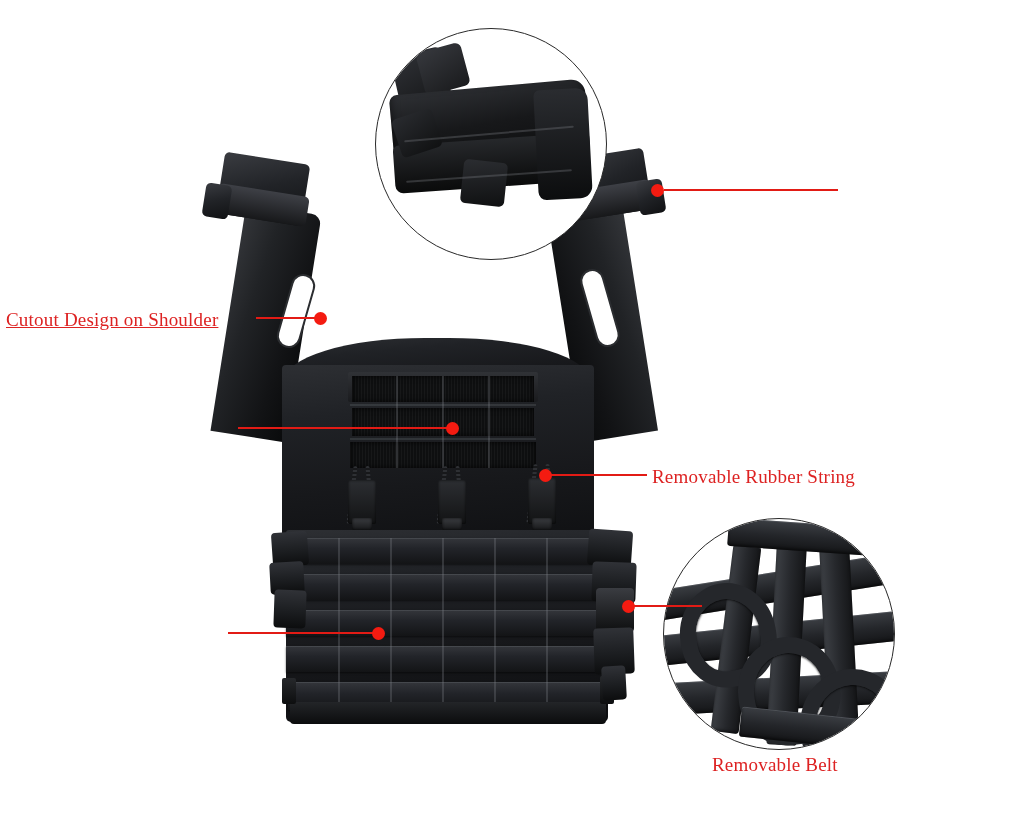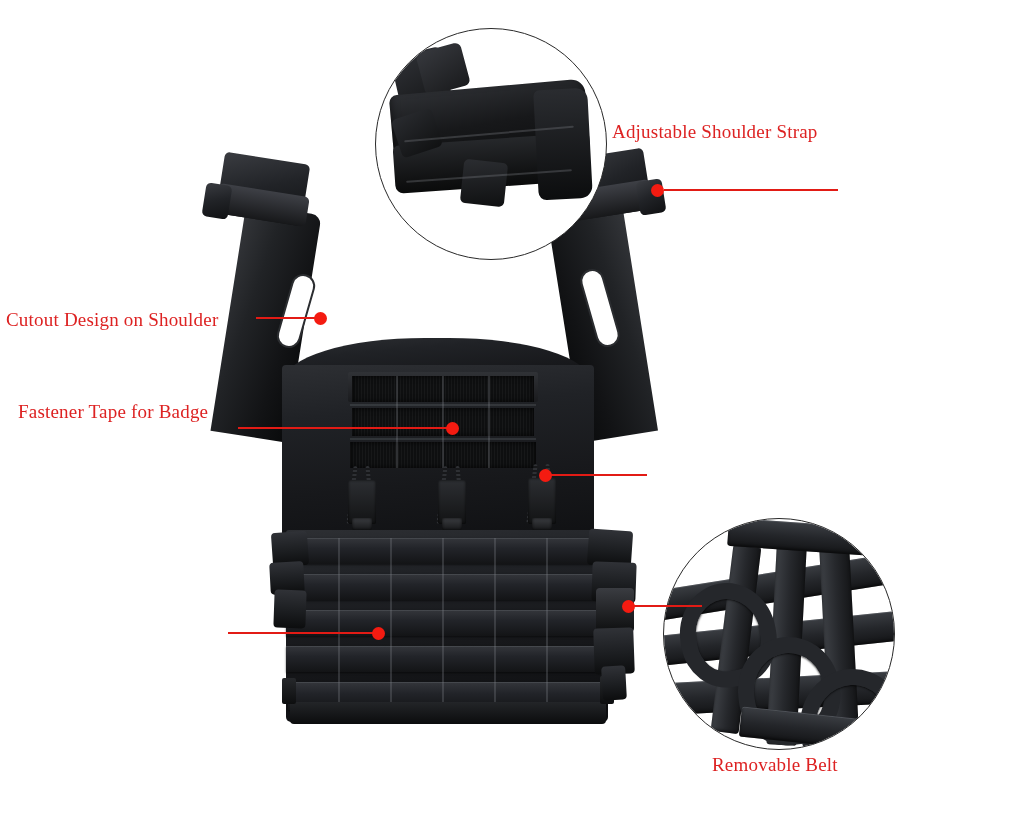--- a/index.html
+++ b/index.html
@@ -300,25 +300,24 @@
 
   <div class="leader" style="left:547px;top:474px;width:100px;"></div>
   <div class="dot" style="left:539px;top:469px;"></div>
 
   <div class="leader" style="left:228px;top:632px;width:154px;"></div>
   <div class="dot" style="left:372px;top:627px;"></div>
 
   <div class="leader" style="left:634px;top:605px;width:68px;"></div>
   <div class="dot" style="left:622px;top:600px;"></div>
 
-  <div class="anno-label" style="left:612px;top:118px;">Adjustable Shoulder Strap</div>
-
-  <div class="anno-label" style="left:6px;top:306px;">Cutout Design on Shoulder</div>
+
+  <div class="anno-label" style="left:6px;top:306px;text-decoration:underline;">Cutout Design on Shoulder</div>
 
   <div class="anno-label two-line" style="left:18px;top:398px;width:240px;">
-    <div>Fastener Tape for Badge</div>
   </div>
 
+  <div class="anno-label" style="left:652px;top:463px;">Removable Rubber String</div>
 
 
   <div class="anno-label" style="left:712px;top:751px;">Removable Belt</div>
 
 </div>
 
 </body></html>

